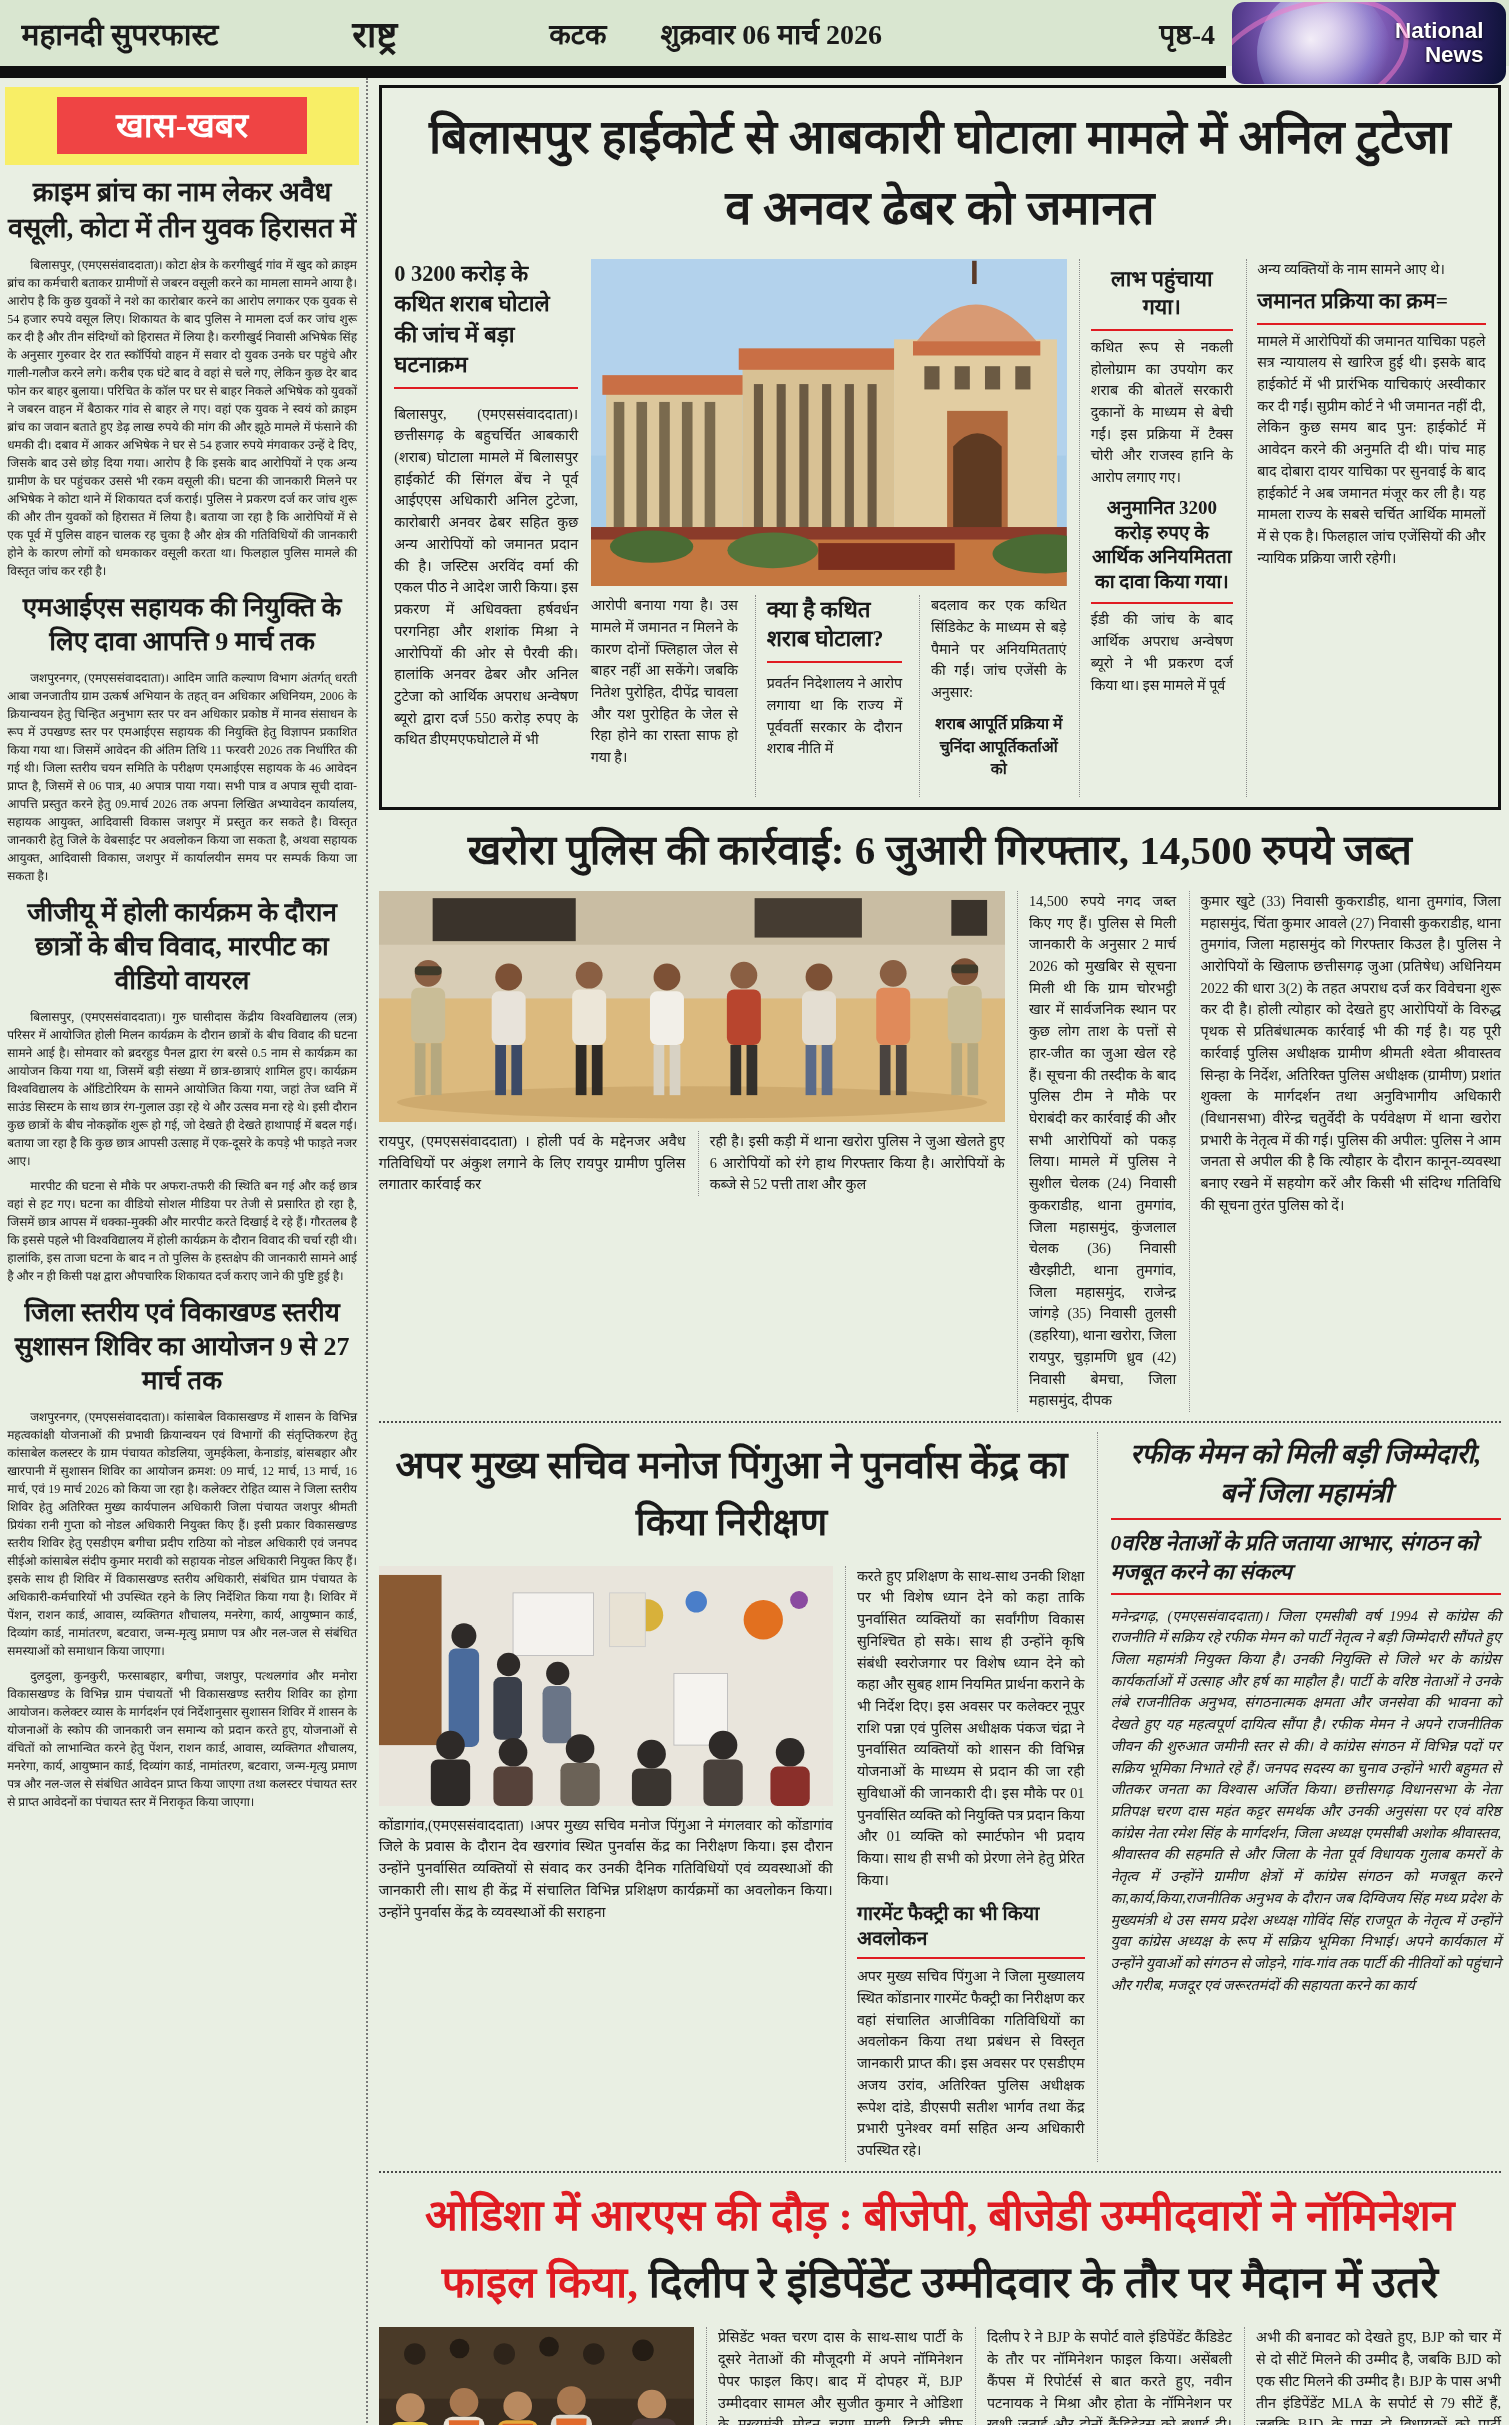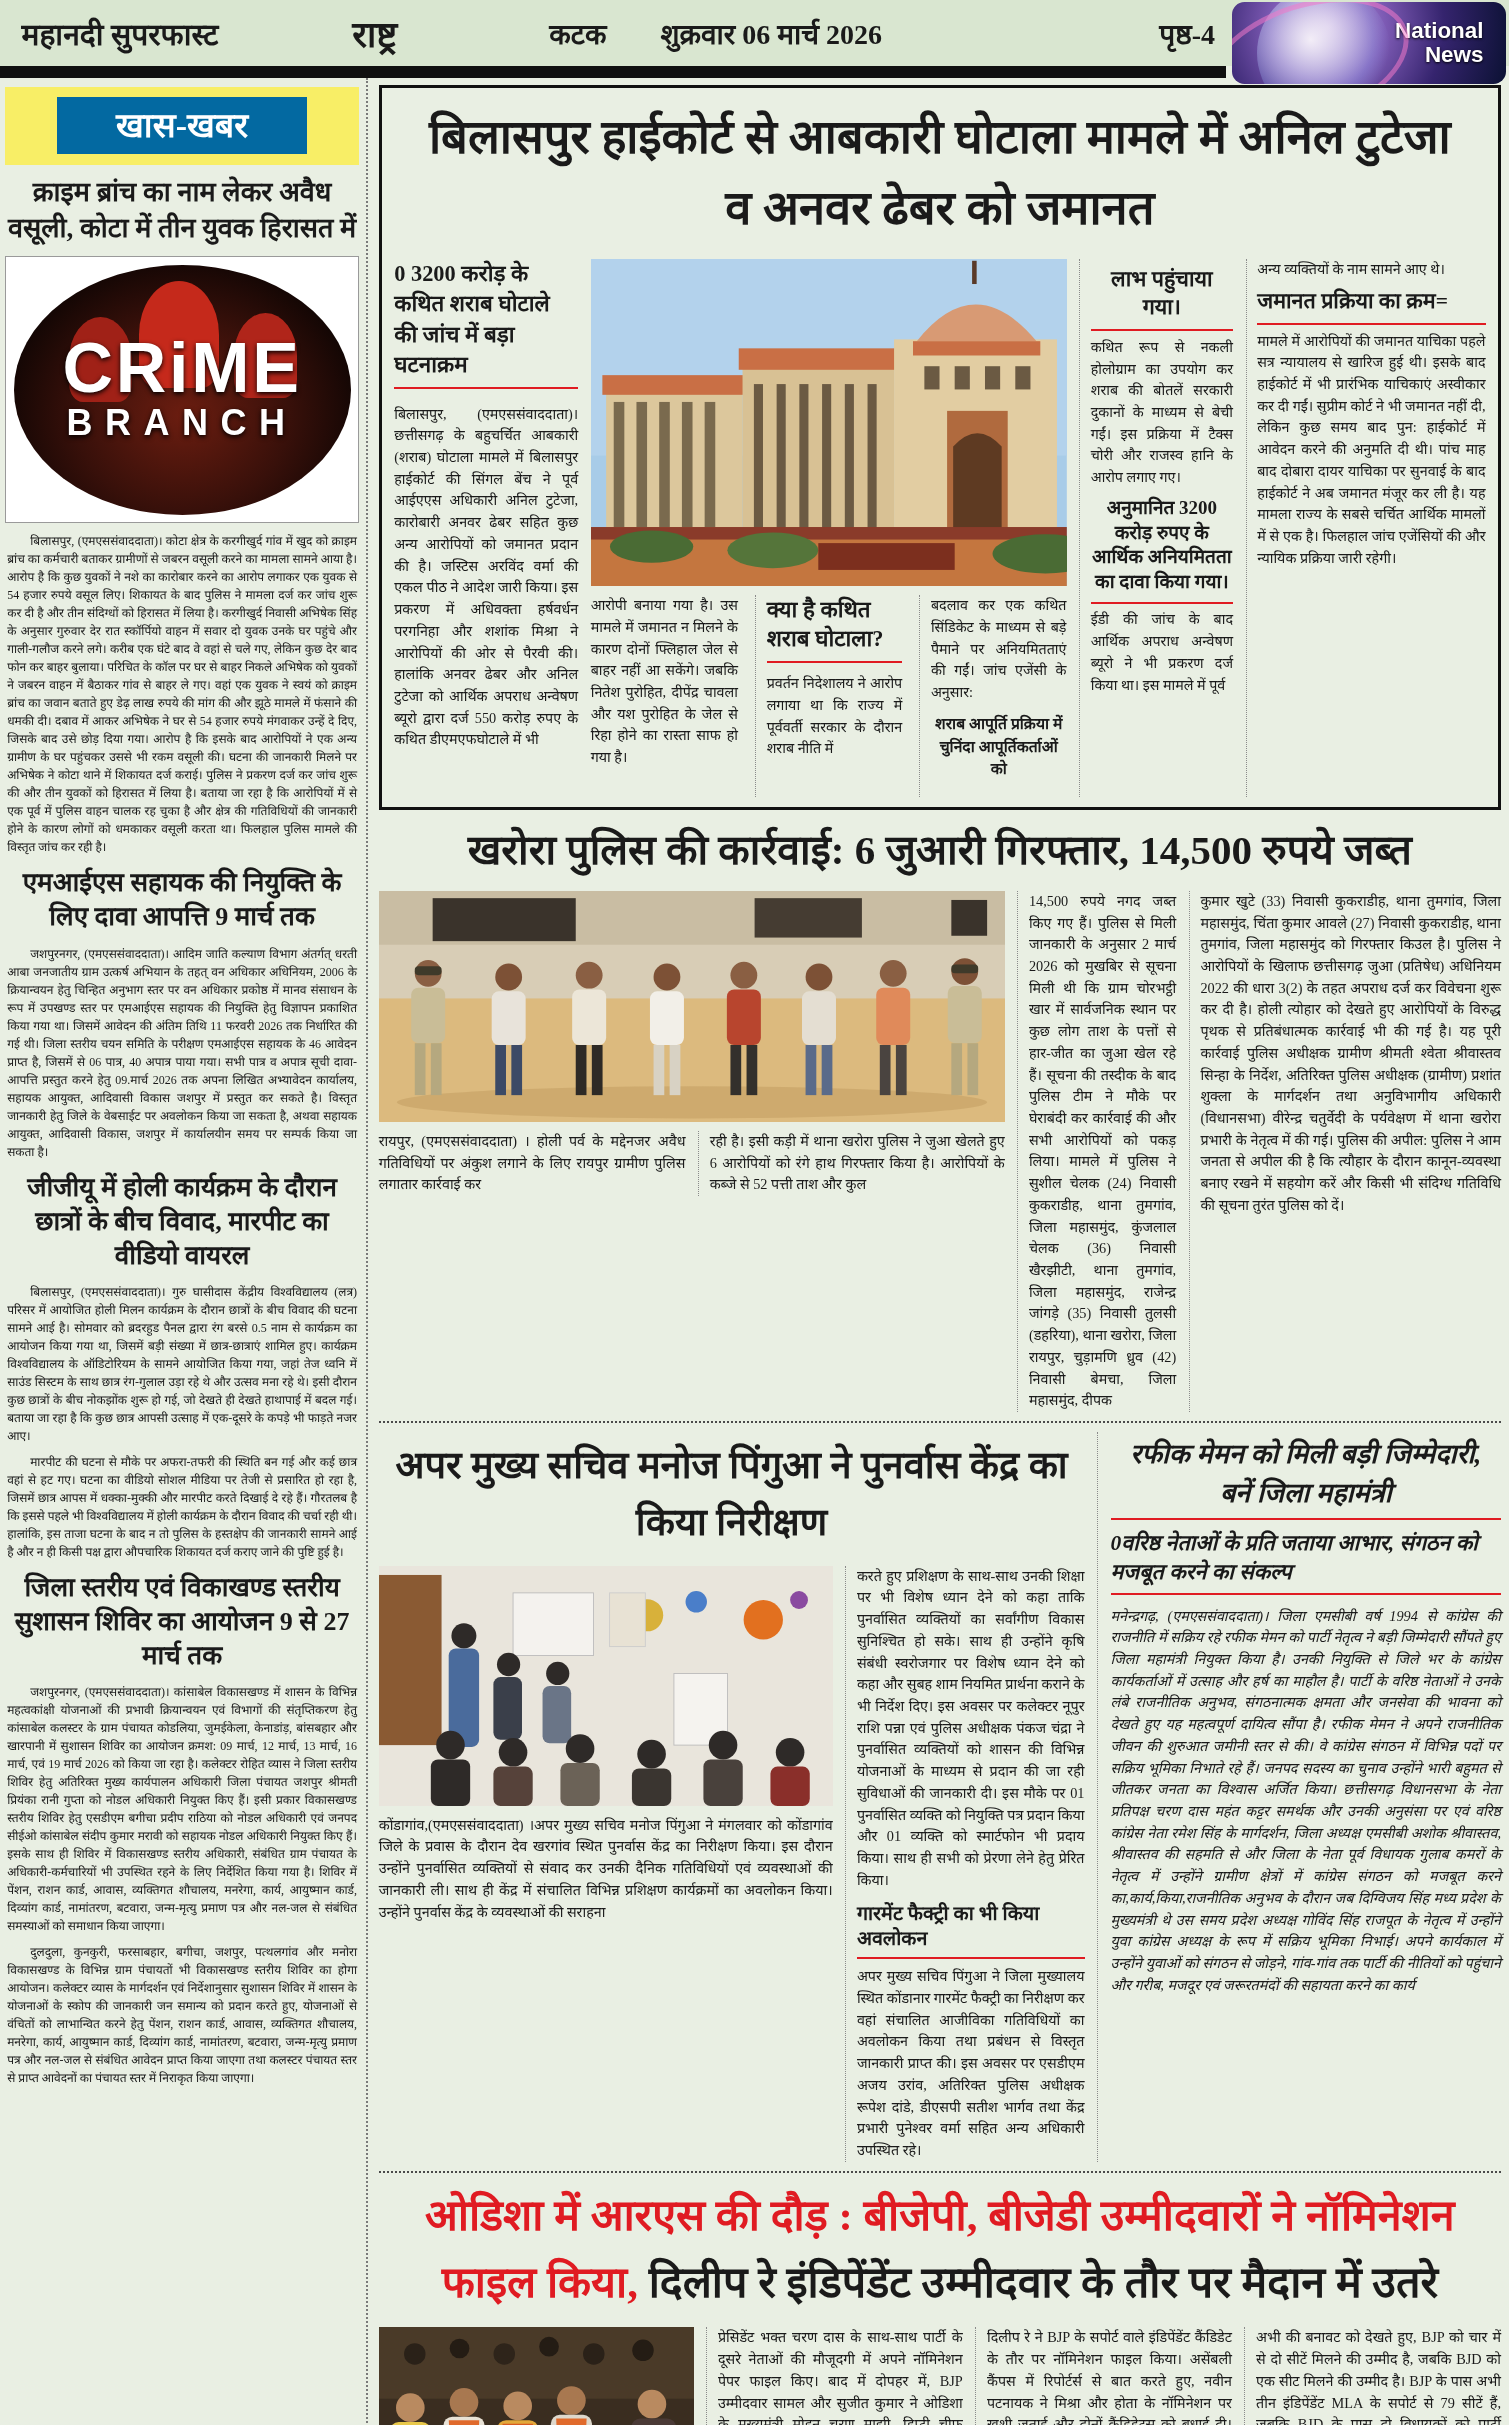--- a/index.html
+++ b/index.html
@@ -20,21 +20,21 @@
            background:radial-gradient(circle at 40% 40%,rgba(255,255,255,.85),rgba(160,190,255,.25) 55%,rgba(0,0,0,0) 70%);}
   .natlogo:after{content:"";position:absolute;left:-27px;bottom:-36px;width:197px;height:107px;border-radius:50%;
            border:5.4px solid rgba(240,120,200,.55);transform:rotate(-18deg);}
   .natlogo span{position:relative;color:#fff;font-family:"Liberation Sans",sans-serif;font-weight:bold;font-size:22.4px;line-height:1.05;text-shadow:0 0.9px 2.7px #000;}
   
   .page-body{display:flex;align-items:stretch;}
   .left-rail{width:368px;flex:0 0 368px;padding:9px 7.2px 5.4px 5.4px;border-right:2.7px dotted #7a7a7a;box-sizing:border-box;}
   .main-col{flex:1;padding:7.2px 9px 3.6px 10.7px;box-sizing:border-box;min-width:0;}
   
   .special-box{background:#f8ee66;padding:10.7px 12.5px;}
-  .special-badge{background:#0369a1;color:#fff;font-size:34px;font-weight:bold;text-align:center;
+  .special-badge{background:#ef4444;color:#fff;font-size:34px;font-weight:bold;text-align:center;
                  width:76%;margin:0 auto;padding:3.6px 0 7.2px;}
   .lc-head{font-size:27px;font-weight:bold;text-align:center;line-height:1.3;margin:10.7px 1.8px;}
   .lc-head.small{font-size:26px;}
   .crime-box{background:#fff;border:0.9px solid #9a9a9a;padding:7.2px;margin:3.6px 0 9px;}
   .crime-oval{height:250px;border-radius:50%;position:relative;overflow:hidden;
       background:radial-gradient(ellipse at 50% 60%,#6b1d10 0%,#38100a 45%,#120604 75%,#000 100%);
       display:flex;flex-direction:column;justify-content:center;align-items:center;}
   .hood{position:absolute;background:#c5291b;border-radius:50% 50% 22% 22%;}
   .hood.h1{width:80px;height:107px;left:125px;top:16px;}
   .hood.h2{width:63px;height:85px;left:55px;top:52px;background:#a02117;}
@@ -99,29 +99,20 @@
 
   <div class="page-body">
 
     <aside class="left-rail">
       <div class="special-box">
         <div class="special-badge">खास-खबर</div>
       </div>
 
       <h2 class="lc-head">क्राइम ब्रांच का नाम लेकर अवैध वसूली, कोटा में तीन युवक हिरासत में</h2>
 
-      <div class="crime-box">
-        <div class="crime-oval">
-          <div class="hood h2"></div>
-          <div class="hood h1"></div>
-          <div class="hood h3"></div>
-          <div class="crime-t1">CRiME</div>
-          <div class="crime-t2">BRANCH</div>
-        </div>
-      </div>
 
       <p class="lc-body ind">बिलासपुर, (एमएससंवाददाता)। कोटा क्षेत्र के करगीखुर्द गांव में खुद को क्राइम ब्रांच का कर्मचारी बताकर ग्रामीणों से जबरन वसूली करने का मामला सामने आया है। आरोप है कि कुछ युवकों ने नशे का कारोबार करने का आरोप लगाकर एक युवक से 54 हजार रुपये वसूल लिए। शिकायत के बाद पुलिस ने मामला दर्ज कर जांच शुरू कर दी है और तीन संदिग्धों को हिरासत में लिया है। करगीखुर्द निवासी अभिषेक सिंह के अनुसार गुरुवार देर रात स्कॉर्पियो वाहन में सवार दो युवक उनके घर पहुंचे और गाली-गलौज करने लगे। करीब एक घंटे बाद वे वहां से चले गए, लेकिन कुछ देर बाद फोन कर बाहर बुलाया। परिचित के कॉल पर घर से बाहर निकले अभिषेक को युवकों ने जबरन वाहन में बैठाकर गांव से बाहर ले गए। वहां एक युवक ने स्वयं को क्राइम ब्रांच का जवान बताते हुए डेढ़ लाख रुपये की मांग की और झूठे मामले में फंसाने की धमकी दी। दबाव में आकर अभिषेक ने घर से 54 हजार रुपये मंगवाकर उन्हें दे दिए, जिसके बाद उसे छोड़ दिया गया। आरोप है कि इसके बाद आरोपियों ने एक अन्य ग्रामीण के घर पहुंचकर उससे भी रकम वसूली की। घटना की जानकारी मिलने पर अभिषेक ने कोटा थाने में शिकायत दर्ज कराई। पुलिस ने प्रकरण दर्ज कर जांच शुरू की और तीन युवकों को हिरासत में लिया है। बताया जा रहा है कि आरोपियों में से एक पूर्व में पुलिस वाहन चालक रह चुका है और क्षेत्र की गतिविधियों की जानकारी होने के कारण लोगों को धमकाकर वसूली करता था। फिलहाल पुलिस मामले की विस्तृत जांच कर रही है।</p>
 
       <h2 class="lc-head small">एमआईएस सहायक की नियुक्ति के लिए दावा आपत्ति 9 मार्च तक</h2>
       <p class="lc-body ind">जशपुरनगर, (एमएससंवाददाता)। आदिम जाति कल्याण विभाग अंतर्गत् धरती आबा जनजातीय ग्राम उत्कर्ष अभियान के तहत् वन अधिकार अधिनियम, 2006 के क्रियान्वयन हेतु चिन्हित अनुभाग स्तर पर वन अधिकार प्रकोष्ठ में मानव संसाधन के रूप में उपखण्ड स्तर पर एमआईएस सहायक की नियुक्ति हेतु विज्ञापन प्रकाशित किया गया था। जिसमें आवेदन की अंतिम तिथि 11 फरवरी 2026 तक निर्धारित की गई थी। जिला स्तरीय चयन समिति के परीक्षण एमआईएस सहायक के 46 आवेदन प्राप्त है, जिसमें से 06 पात्र, 40 अपात्र पाया गया। सभी पात्र व अपात्र सूची दावा-आपत्ति प्रस्तुत करने हेतु 09.मार्च 2026 तक अपना लिखित अभ्यावेदन कार्यालय, सहायक आयुक्त, आदिवासी विकास जशपुर में प्रस्तुत कर सकते है। विस्तृत जानकारी हेतु जिले के वेबसाईट पर अवलोकन किया जा सकता है, अथवा सहायक आयुक्त, आदिवासी विकास, जशपुर में कार्यालयीन समय पर सम्पर्क किया जा सकता है।</p>
 
       <h2 class="lc-head small">जीजीयू में होली कार्यक्रम के दौरान छात्रों के बीच विवाद, मारपीट का वीडियो वायरल</h2>
       <p class="lc-body ind">बिलासपुर, (एमएससंवाददाता)। गुरु घासीदास केंद्रीय विश्वविद्यालय (लत्र) परिसर में आयोजित होली मिलन कार्यक्रम के दौरान छात्रों के बीच विवाद की घटना सामने आई है। सोमवार को ब्रदरहुड पैनल द्वारा रंग बरसे 0.5 नाम से कार्यक्रम का आयोजन किया गया था, जिसमें बड़ी संख्या में छात्र-छात्राएं शामिल हुए। कार्यक्रम विश्वविद्यालय के ऑडिटोरियम के सामने आयोजित किया गया, जहां तेज ध्वनि में साउंड सिस्टम के साथ छात्र रंग-गुलाल उड़ा रहे थे और उत्सव मना रहे थे। इसी दौरान कुछ छात्रों के बीच नोकझोंक शुरू हो गई, जो देखते ही देखते हाथापाई में बदल गई। बताया जा रहा है कि कुछ छात्र आपसी उत्साह में एक-दूसरे के कपड़े भी फाड़ते नजर आए।</p>
       <p class="lc-body ind">मारपीट की घटना से मौके पर अफरा-तफरी की स्थिति बन गई और कई छात्र वहां से हट गए। घटना का वीडियो सोशल मीडिया पर तेजी से प्रसारित हो रहा है, जिसमें छात्र आपस में धक्का-मुक्की और मारपीट करते दिखाई दे रहे हैं। गौरतलब है कि इससे पहले भी विश्वविद्यालय में होली कार्यक्रम के दौरान विवाद की चर्चा रही थी। हालांकि, इस ताजा घटना के बाद न तो पुलिस के हस्तक्षेप की जानकारी सामने आई है और न ही किसी पक्ष द्वारा औपचारिक शिकायत दर्ज कराए जाने की पुष्टि हुई है।</p>
 

